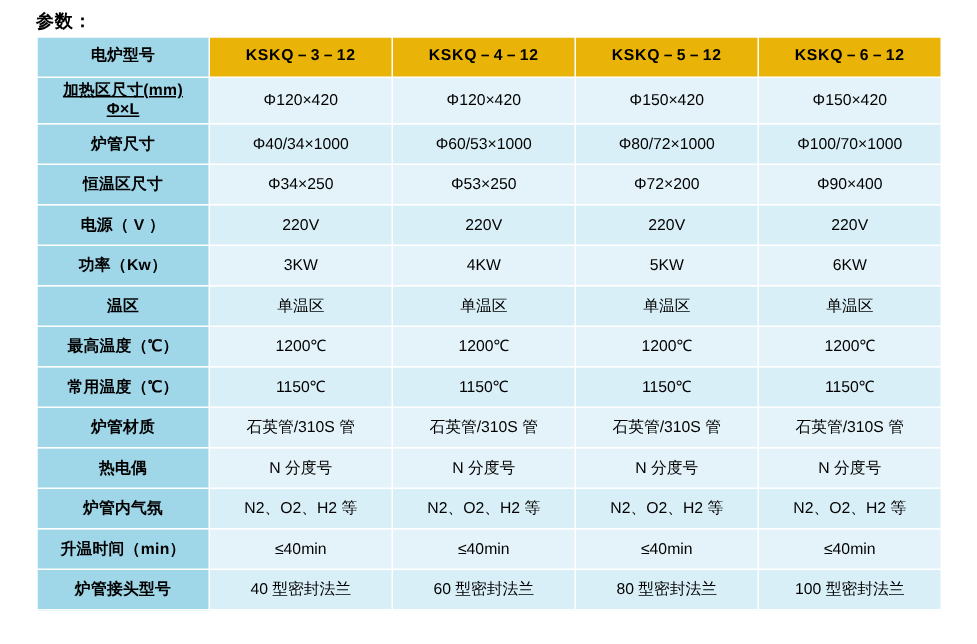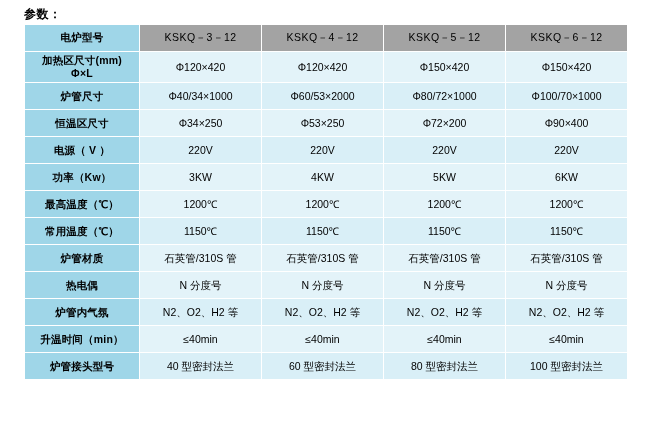--- a/index.html
+++ b/index.html
@@ -49,35 +49,36 @@
     line-height: 1.25;
     height: 22px;
   }
   td.rowhead {
     background: #9fd6e8;
     font-weight: bold;
     width: 112px;
     letter-spacing: 0.2px;
   }
   td.colhead {
-    background: #a3a3a3;
-    font-weight: normal;
+    background: #eab308;
+    font-weight: bold;
     letter-spacing: 0.5px;
   }
   td.cell {
     background: #e3f3f9;
   }
   td.cell.alt {
     background: #d9eff7;
   }
   .two-line {
     line-height: 1.15;
   }
   .two-line div {
     white-space: nowrap;
+    text-decoration: underline;
   }
 </style>
 </head>
 <body>
 
 <div class="page">
 
   <div class="caption">参数：</div>
 
   <div class="table-wrap">
@@ -98,21 +99,21 @@
           </td>
           <td class="cell">Φ120×420</td>
           <td class="cell">Φ120×420</td>
           <td class="cell">Φ150×420</td>
           <td class="cell">Φ150×420</td>
         </tr>
 
         <tr>
           <td class="rowhead">炉管尺寸</td>
           <td class="cell alt">Φ40/34×1000</td>
-          <td class="cell alt">Φ60/53×2000</td>
+          <td class="cell alt">Φ60/53×1000</td>
           <td class="cell alt">Φ80/72×1000</td>
           <td class="cell alt">Φ100/70×1000</td>
         </tr>
 
         <tr>
           <td class="rowhead">恒温区尺寸</td>
           <td class="cell">Φ34×250</td>
           <td class="cell">Φ53×250</td>
           <td class="cell">Φ72×200</td>
           <td class="cell">Φ90×400</td>
@@ -127,20 +128,27 @@
         </tr>
 
         <tr>
           <td class="rowhead">功率（Kw）</td>
           <td class="cell">3KW</td>
           <td class="cell">4KW</td>
           <td class="cell">5KW</td>
           <td class="cell">6KW</td>
         </tr>
 
+        <tr>
+          <td class="rowhead">温区</td>
+          <td class="cell alt">单温区</td>
+          <td class="cell alt">单温区</td>
+          <td class="cell alt">单温区</td>
+          <td class="cell alt">单温区</td>
+        </tr>
 
         <tr>
           <td class="rowhead">最高温度（℃）</td>
           <td class="cell">1200℃</td>
           <td class="cell">1200℃</td>
           <td class="cell">1200℃</td>
           <td class="cell">1200℃</td>
         </tr>
 
         <tr>

